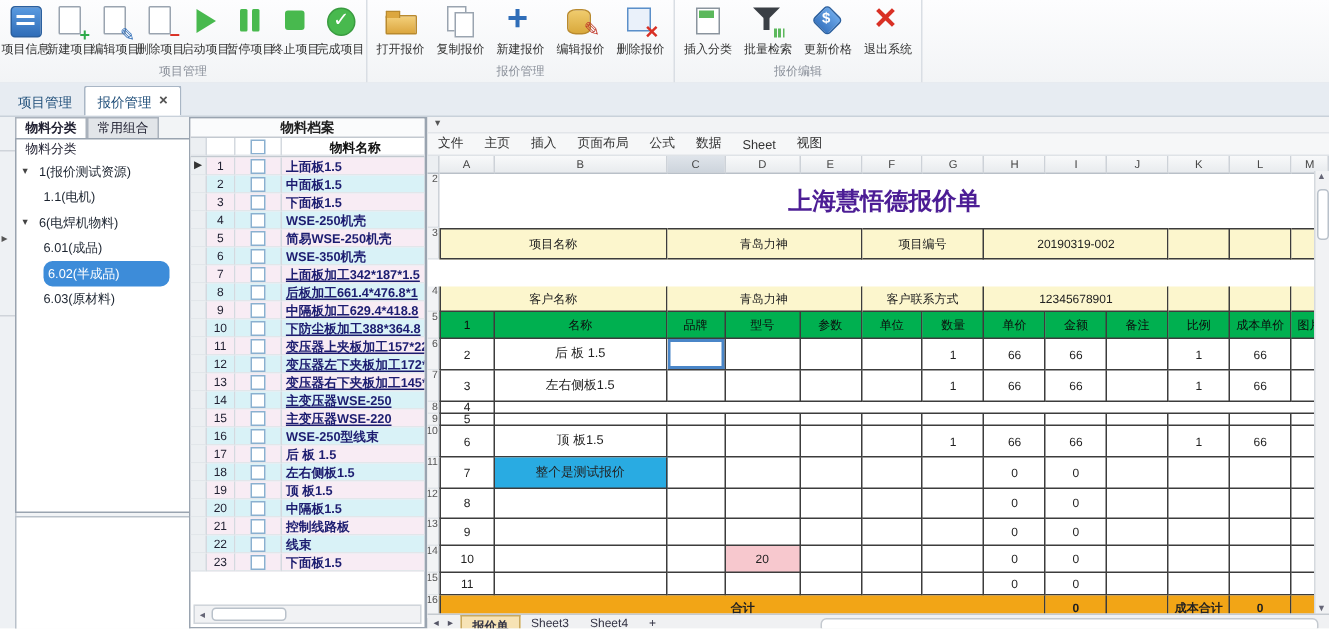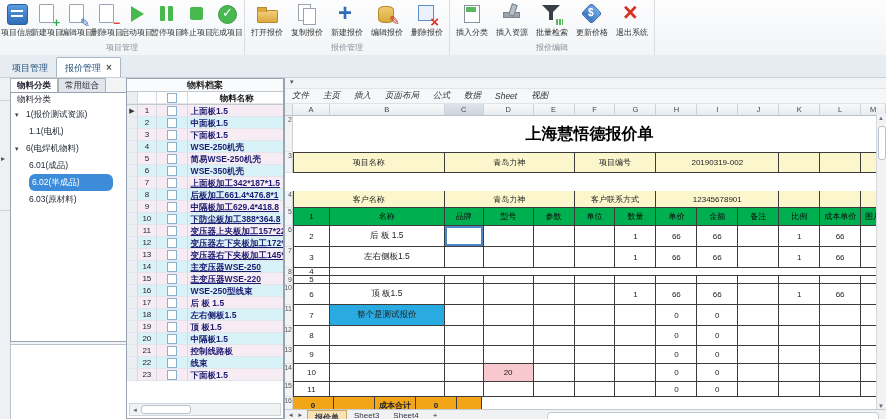--- a/index.html
+++ b/index.html
@@ -99,36 +99,36 @@
   .mrow .u{text-decoration:underline;}
   .chkbox{display:inline-block;width:8px;height:8px;border:1px solid #8ab0d0;background:#fff;vertical-align:middle;margin-top:-2px;}
   .mscroll{position:absolute;left:2px;right:2px;bottom:2px;height:11px;background:#f1f2f4;border:1px solid #d0d5db;display:flex;align-items:center;}
   .mscroll .sarr{width:10px;text-align:center;font-size:7px;color:#667;}
   .mscroll .sthumb{width:48px;height:7px;background:#fff;border:1px solid #b9c1ca;border-radius:3px;margin-left:1px;}
   
   .sheet{position:absolute;left:284px;top:0;width:602px;height:341px;background:#fff;border-left:1px solid #9aa4b0;box-sizing:border-box;}
   .qbar{height:10px;background:#f2f3f5;border-bottom:1px solid #e2e5e9;position:relative;}
   .qbar .dd{position:absolute;left:5px;top:0px;font-size:7px;color:#555;cursor:pointer;}
   .menubar{height:14px;background:#f6f7f8;border-bottom:1px solid #dfe3e7;display:flex;align-items:center;padding-left:7px;gap:14px;}
-  .mitem{font-size:8.5px;color:#333;cursor:pointer;white-space:nowrap;font-style:italic;}
+  .mitem{font-size:8.5px;color:#333;cursor:pointer;white-space:nowrap;}
   .colheads{height:12px;display:flex;background:#f2f3f5;}
   .ch{box-sizing:border-box;border-right:1px solid #cdd2d8;border-bottom:1px solid #b9c0c8;
       background:linear-gradient(#f8f9fa,#e8ebee);text-align:center;font-size:7.5px;color:#444;line-height:11px;cursor:pointer;}
   .ch.corner{background:#eceff2;position:relative;}
   .ch.hl{background:linear-gradient(#dfe4ea,#cdd4dc);}
   .grid{position:relative;height:296px;overflow:hidden;background:#fff;}
   .grow{display:flex;}
   .rhd{box-sizing:border-box;width:8px;background:#f2f3f5;border-right:1px solid #cdd2d8;border-bottom:1px solid #dfe3e7;
        font-size:7px;color:#555;overflow:hidden;direction:rtl;text-align:right;cursor:pointer;}
   .cell{box-sizing:border-box;overflow:hidden;white-space:nowrap;display:flex;align-items:center;justify-content:center;
         font-size:8px;color:#222;cursor:cell;}
   .b{border-right:1px solid #3c3c3c;border-bottom:1px solid #3c3c3c;}
   .bt{border-top:1px solid #3c3c3c;} .bl{border-left:1px solid #3c3c3c;}
   .lite{border-right:1px solid #e7eaee;border-bottom:1px solid #dfe3e8;}
-  .c-title{font-family:Liberation Serif, serif;font-weight:bold;font-size:16px;color:#000000;justify-content:center;}
+  .c-title{font-family:Liberation Serif, serif;font-weight:bold;font-size:16px;color:#4c1d95;justify-content:center;}
   .yellow{background:#fcf6cd;}
   .green{background:#00b050;color:#0c0c0c;font-size:8px;}
   .gold{background:#f2a516;font-weight:bold;}
   .cyan{background:#29abe2;}
   .pink{background:#f7c8ce;}
   .name-cell{font-size:8.5px;}
   .sel{box-shadow:inset 0 0 0 2px #4a86c8;position:relative;background:#fff;}
   .sel::after{content:"";position:absolute;right:-1px;bottom:-1px;width:3px;height:3px;background:#4a86c8;}
   .vscroll{position:absolute;right:0;top:36px;bottom:9px;width:9px;background:#f1f2f4;border-left:1px solid #d5d9de;}
   .vscroll .va{position:absolute;left:0;width:8px;text-align:center;font-size:6px;color:#667;}
@@ -214,24 +214,20 @@
             <span class="rlbl">删除报价</span>
           </div>
         </div>
         <div class="rglabel">报价管理</div>
       </div>
       <div class="rgroup g3">
         <div class="rbtns">
           <div class="rbtn">
             <span class="ico ico-insert-category"></span>
             <span class="rlbl">插入分类</span>
-          </div>
-          <div class="rbtn">
-            <span class="ico ico-insert-resource"></span>
-            <span class="rlbl">插入资源</span>
           </div>
           <div class="rbtn">
             <span class="ico ico-filter">
               <span class="sub"></span>
             </span>
             <span class="rlbl">批量检索</span>
           </div>
           <div class="rbtn">
             <span class="ico ico-price-tag"></span>
             <span class="rlbl">更新价格</span>
@@ -640,20 +636,21 @@
             <div class="cell b" style="width: 41px;"></div>
             <div class="cell b" style="width: 41px;">0</div>
             <div class="cell b" style="width: 41px;">0</div>
             <div class="cell b" style="width: 41px;"></div>
             <div class="cell b" style="width: 41px;"></div>
             <div class="cell b" style="width: 41px;"></div>
             <div class="cell b" style="width: 25px;"></div>
           </div>
           <div class="grow" style="height: 17px;">
             <div class="rhd">16</div>
+            <div class="cell b bl gold" style="width: 405px;">合计</div>
             <div class="cell b gold" style="width: 41px;">0</div>
             <div class="cell b gold" style="width: 41px;"></div>
             <div class="cell b gold" style="width: 41px;">成本合计</div>
             <div class="cell b gold" style="width: 41px;">0</div>
             <div class="cell b gold" style="width: 25px;"></div>
           </div>
           <div class="grow" style="height: 11px;">
             <div class="rhd">17</div>
             <div class="cell lite" style="width: 37px;"></div>
             <div class="cell lite" style="width: 115px;"></div>

